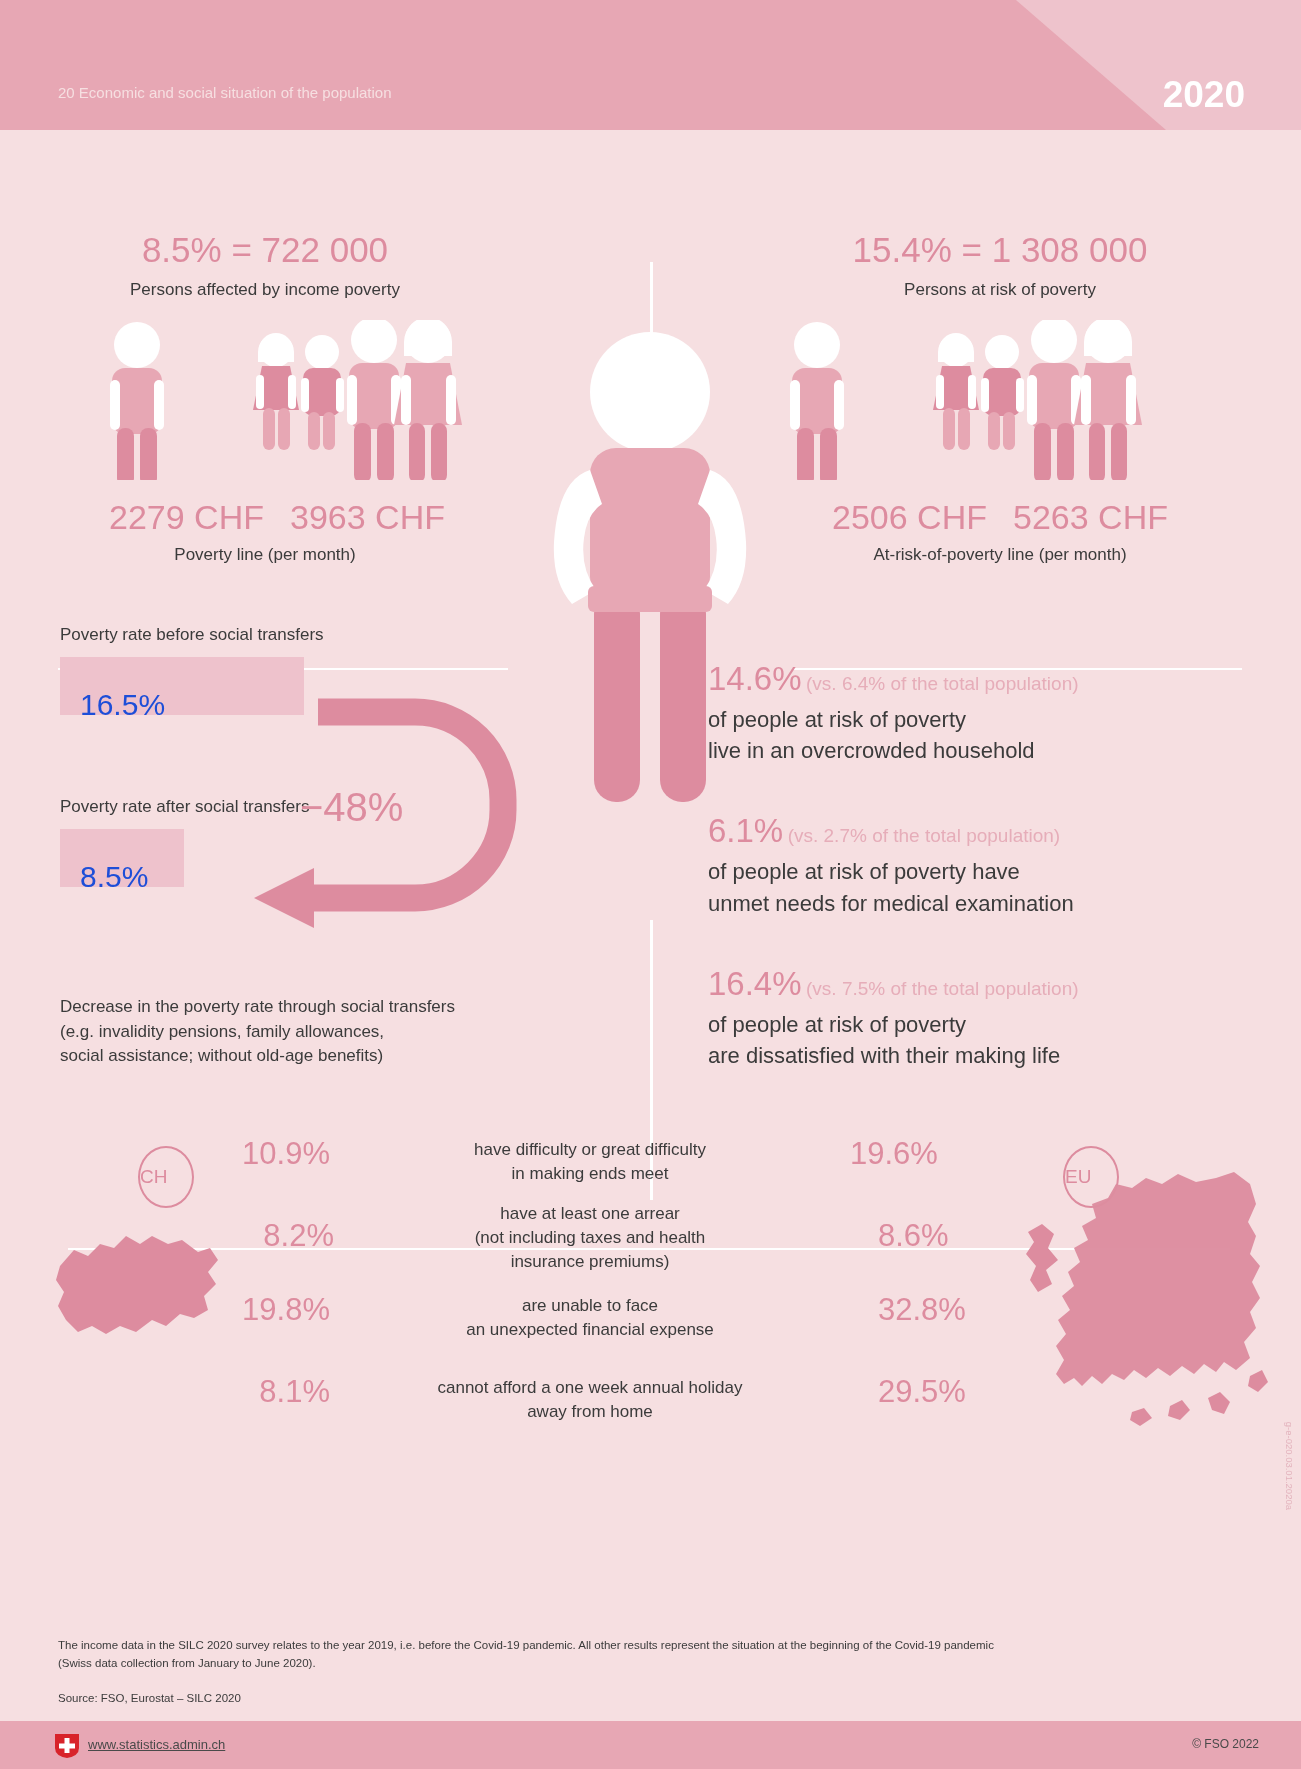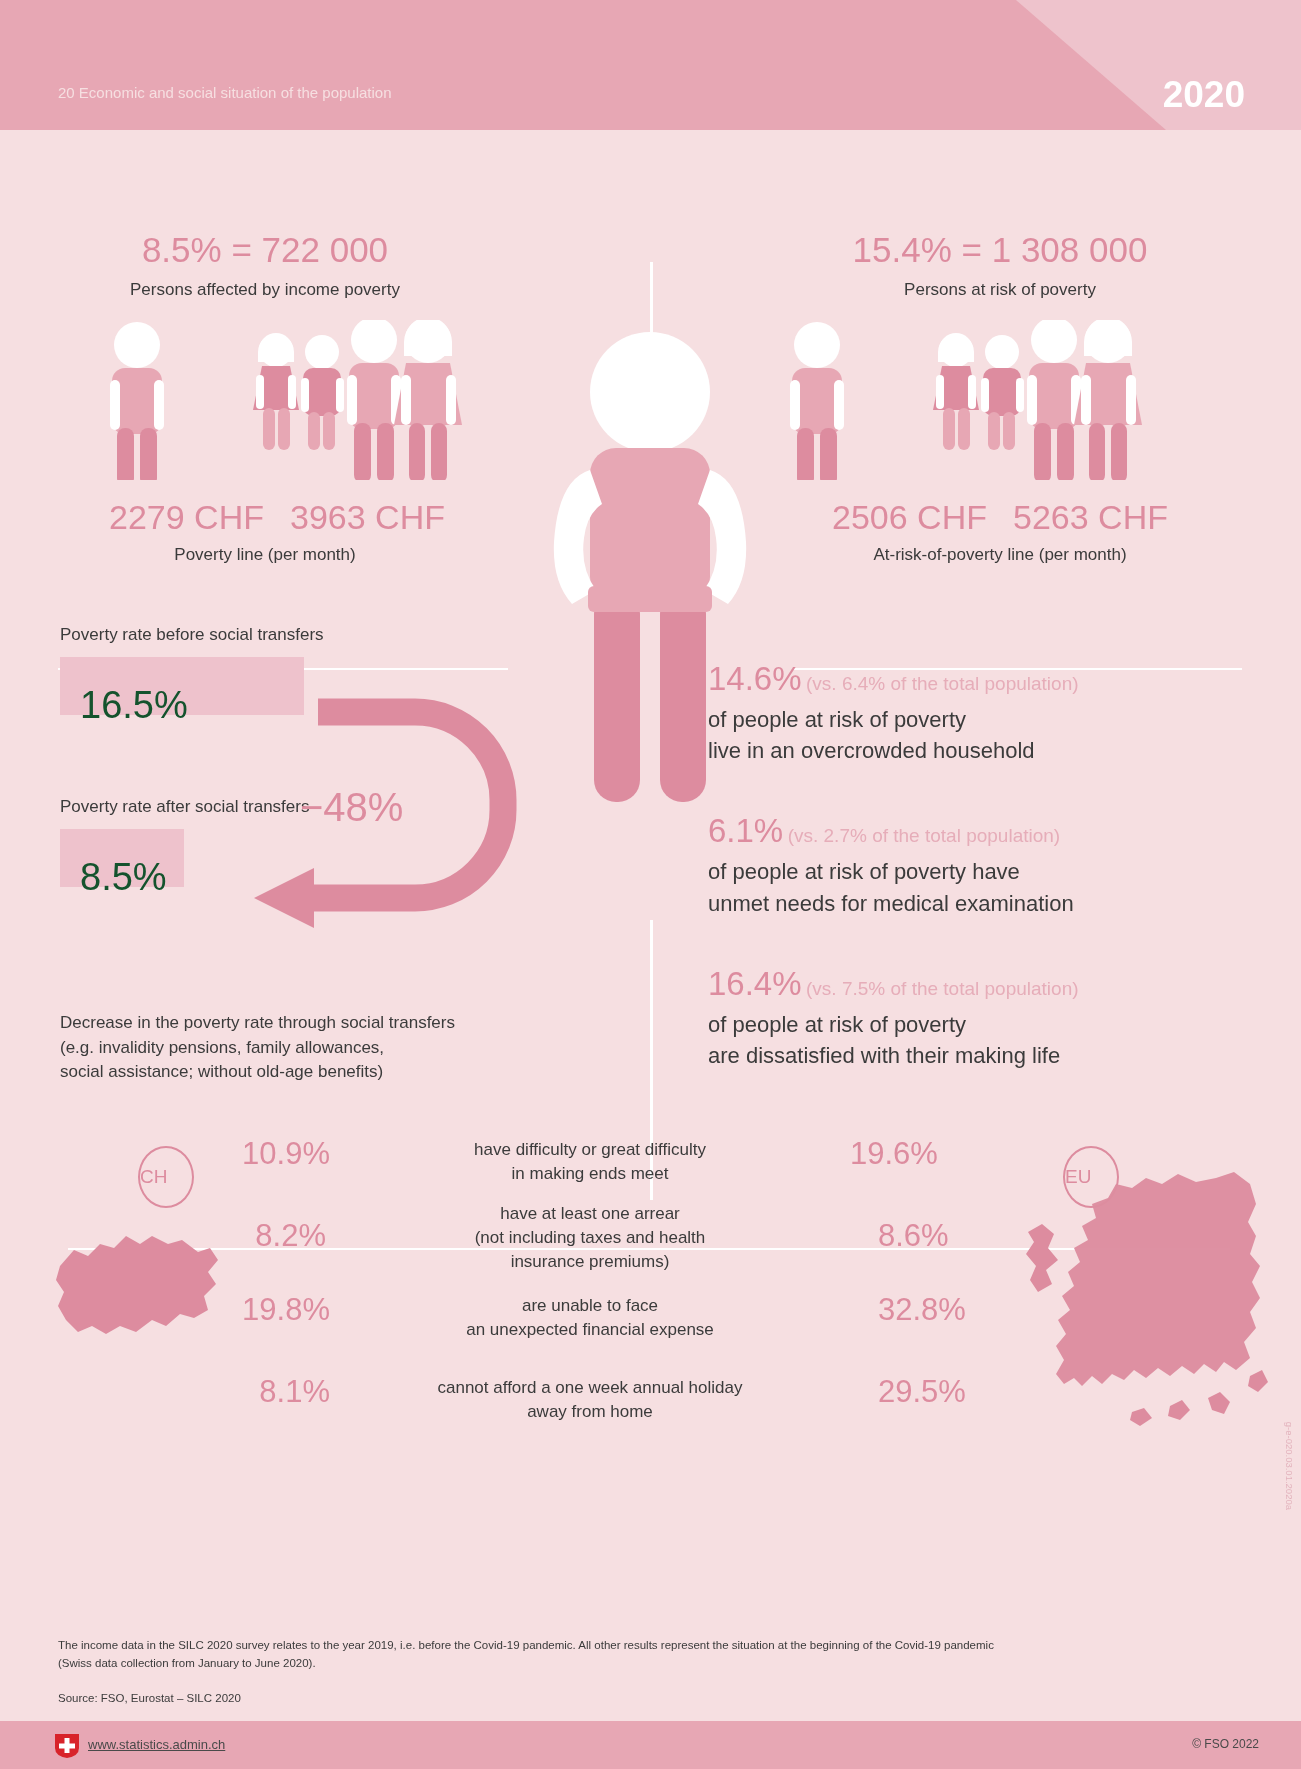--- a/index.html
+++ b/index.html
@@ -52,29 +52,29 @@
 
   .chf-row { display:flex; justify-content:center; gap:26px; }
 
   
   .rate-sec { position:absolute; left:0; top:625px; width:520px; }
   .rate-title { font-size:17px; color:#3b3b3b; margin-left:60px; }
   .bar {
     background:#eec2cc; height:58px; display:flex; align-items:center;
     padding-left:20px; margin-left:60px; margin-top:12px;
   }
-  .bar-val { font-size:38px; color:#14532d; font-weight:300;margin-top:38px; }
+  .bar-val { font-size:30px; color:#1d4ed8; font-weight:300;margin-top:38px; }
   .bar16 { width:244px; }
   .bar85 { width:124px; }
   .minus48 {
     position:absolute; left:300px; top:160px;
     font-size:40px; color:#dd8c9f; font-weight:300;
   }
   .note {
-    position:absolute; left:60px; top:386px; width:520px;
+    position:absolute; left:60px; top:370px; width:520px;
     font-size:17px; line-height:1.45; color:#3b3b3b;
   }
 
   
   .arrow-svg { position:absolute; left:180px; top:690px; }
 
   
   .rstats { position:absolute; left:708px; top:660px; width:580px; }
   .rstat { margin-bottom:46px; }
   .rstat-top { white-space:nowrap; }
@@ -353,21 +353,21 @@
   <div>
     <div class="cmp-pct-l" style="left:200px; top:18px;">10.9%</div>
     <div class="cmp-txt" style="top:20px;">
       <div>have difficulty or great difficulty</div>
       <div>in making ends meet</div>
     </div>
     <div class="cmp-pct-r" style="left:850px; top:18px;">19.6%</div>
   </div>
 
   <div>
-    <div class="cmp-pct-l" style="left:196px; top:100px;">8.2%</div>
+    <div class="cmp-pct-l" style="left:204px; top:100px;">8.2%</div>
     <div class="cmp-txt" style="top:84px;">
       <div>have at least one arrear</div>
       <div>(not including taxes and health</div>
       <div>insurance premiums)</div>
     </div>
     <div class="cmp-pct-r" style="left:878px; top:100px;">8.6%</div>
   </div>
 
   <div>
     <div class="cmp-pct-l" style="left:200px; top:174px;">19.8%</div>

